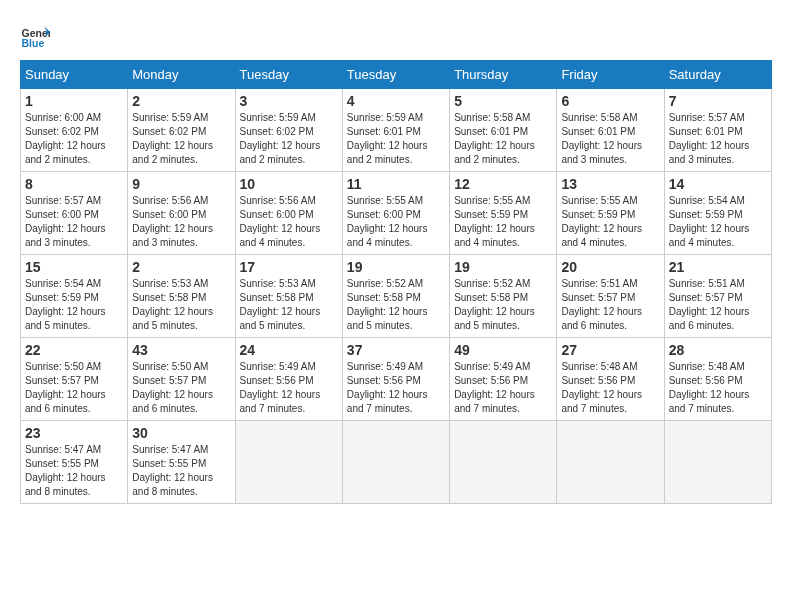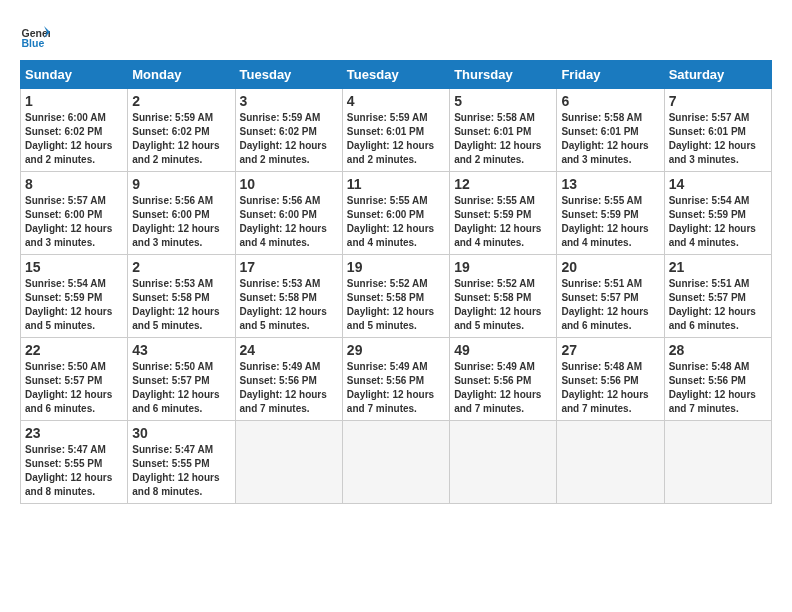--- a/index.html
+++ b/index.html
@@ -41,42 +41,41 @@
       width: 100%;
       border-collapse: collapse;
       font-size: 11px;
     }
     thead th {
       background-color: #1a7abf;
       color: #fff;
       padding: 6px 4px;
       text-align: left;
       font-size: 13px;
-      font-weight: bold;
+      font-weight: normal;
       border: 1px solid #1a7abf;
     }
     tbody td {
       border: 1px solid #ccc;
       vertical-align: top;
       padding: 4px;
       min-height: 80px;
       width: 14.28%;
     }
     .day-number {
       font-size: 14px;
       font-weight: bold;
       color: #333;
       display: block;
       margin-bottom: 2px;
     }
     .day-info {
       font-size: 10px;
       color: #333;
       line-height: 1.4;
-      font-weight: bold;
     }
     tbody tr:nth-child(odd) td {
       background-color: #fff;
     }
     tbody tr td.empty {
       background-color: #f5f5f5;
     }
   </style>
 </head>
 <body>
@@ -277,21 +276,21 @@
 and 6 minutes.</div>
         </td>
         <td>
           <span class="day-number">24</span>
           <div class="day-info" style="white-space: pre-line;">Sunrise: 5:49 AM
 Sunset: 5:56 PM
 Daylight: 12 hours
 and 7 minutes.</div>
         </td>
         <td>
-          <span class="day-number">29</span>
+          <span class="day-number">37</span>
           <div class="day-info" style="white-space: pre-line;">Sunrise: 5:49 AM
 Sunset: 5:56 PM
 Daylight: 12 hours
 and 7 minutes.</div>
         </td>
         <td>
           <span class="day-number">49</span>
           <div class="day-info" style="white-space: pre-line;">Sunrise: 5:49 AM
 Sunset: 5:56 PM
 Daylight: 12 hours

